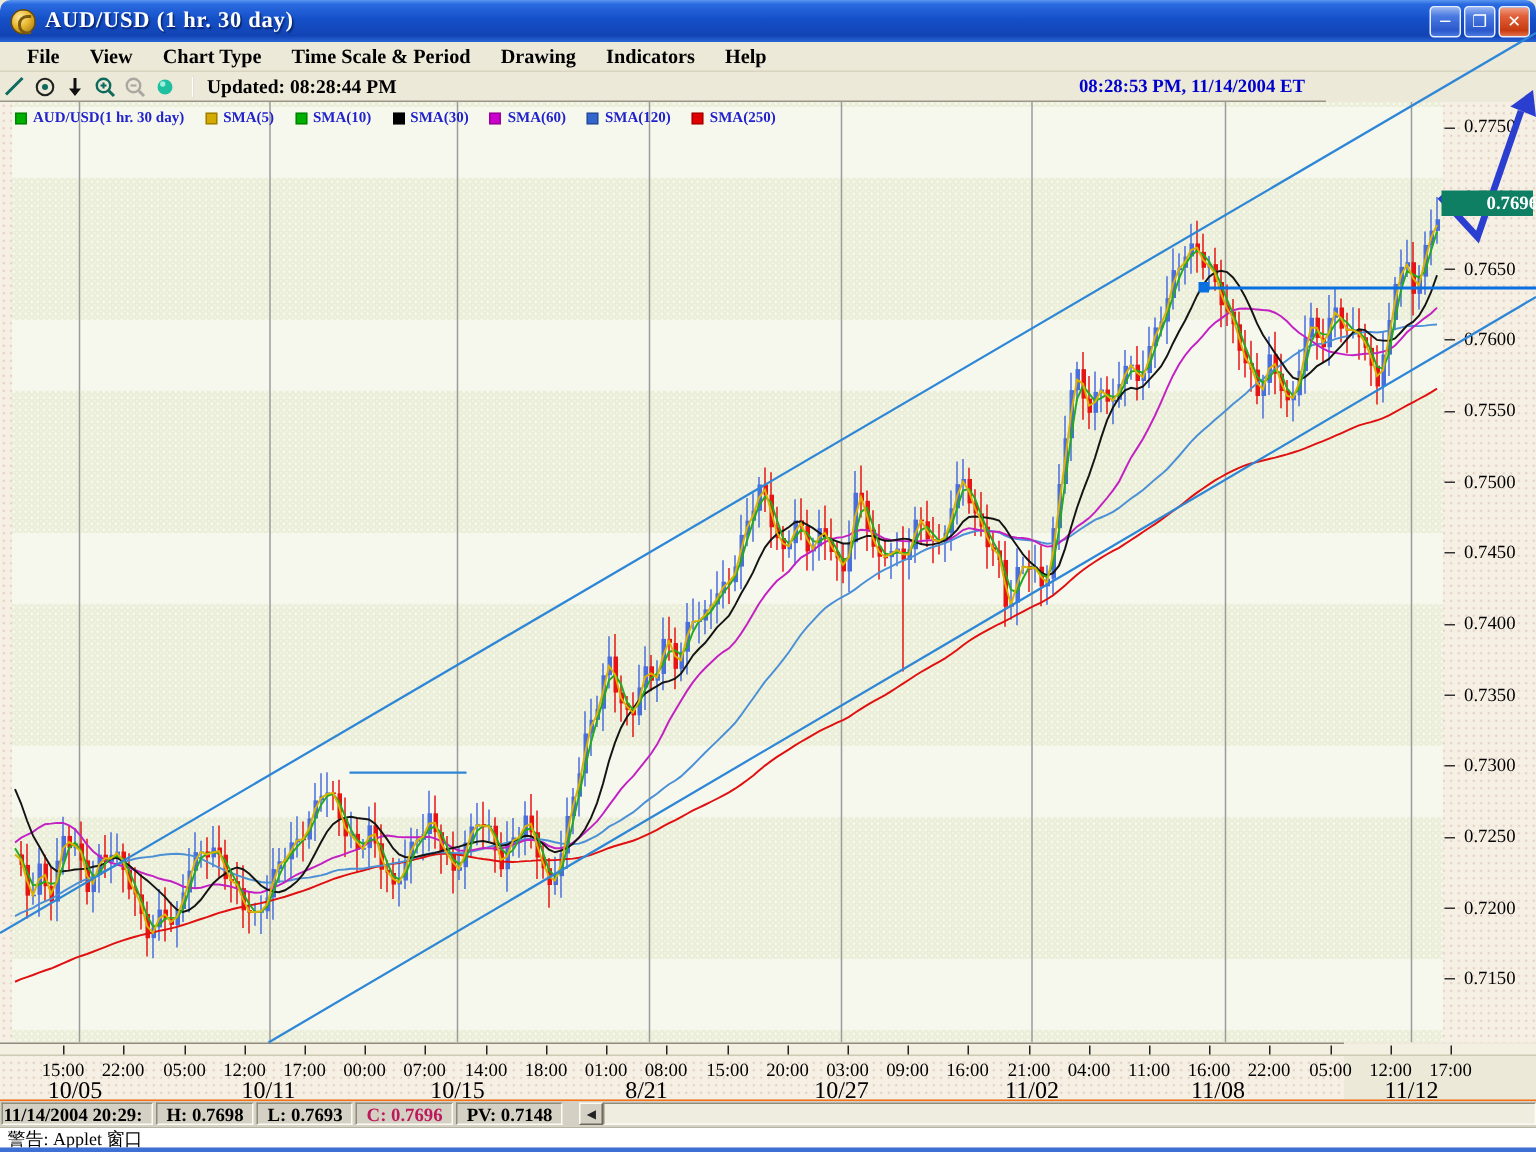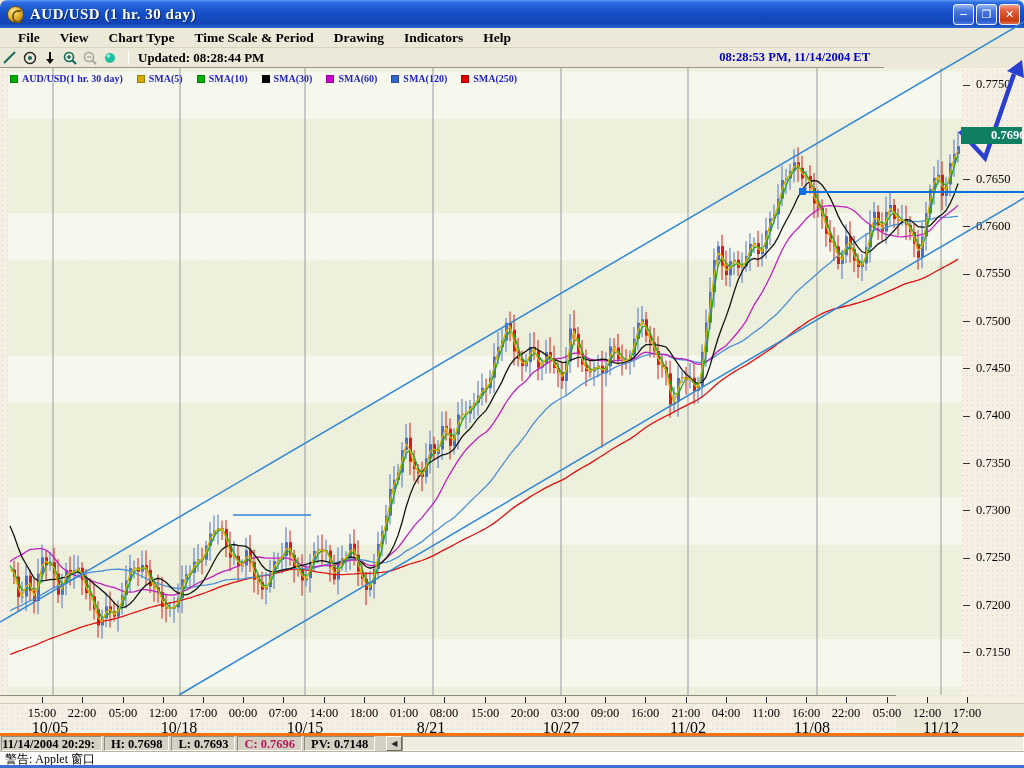--- a/index.html
+++ b/index.html
@@ -57,21 +57,21 @@
     background-image:radial-gradient(circle,#e3cec2 0.9px, rgba(0,0,0,0) 1px);
     background-size:5px 5px; border-top:1px solid #8e8b7e; }
   #tickstrip { position:absolute; left:0; top:0; width:1024px; height:8px; background:#f3f0e2;
     border-bottom:1px solid #cfcab4; }
   .xtick { position:absolute; top:1px; width:1px; height:6px; background:#222; }
   .xtime { position:absolute; top:10px; transform:translateX(-50%); font-size:12.5px; color:#000; white-space:nowrap; }
   .xdate { position:absolute; top:23px; transform:translateX(-50%); font-size:16px; color:#000; white-space:nowrap; }
 
   
   #statusbar { position:absolute; left:0; top:733px; width:1024px; height:18px; background:#d4d0c4;
-    border-top:3px solid #f97316; display:flex; align-items:center; }
+    border-top:1px solid #f97316; display:flex; align-items:center; }
   .scell { height:15px; margin:0 1px; padding:0 6px; font-weight:bold; font-size:12.5px; line-height:14px;
     color:#000; background:#d4d0c4; border:1px solid; border-color:#8e8b7a #fdfbf4 #fdfbf4 #8e8b7a;
     white-space:nowrap; display:flex; align-items:center; }
   .scell.clip { width:101px; overflow:hidden; justify-content:flex-end; }
   #scroll-left { width:16px; height:15px; margin-left:10px; background:#d4d0c4;
     border:1px solid; border-color:#fdfbf4 #6e6b5e #6e6b5e #fdfbf4; font-size:8px; line-height:13px;
     text-align:center; color:#222; font-family:"DejaVu Sans",sans-serif; }
   #scroll-track { flex:1; height:15px; margin-right:0; background:#efece0;
     border:1px solid; border-color:#8e8b7a #fdfbf4 #fdfbf4 #8e8b7a; }
 
@@ -772,21 +772,21 @@
     <div class="xtime" style="left: 645px;">16:00</div>
     <div class="xtime" style="left: 686px;">21:00</div>
     <div class="xtime" style="left: 726px;">04:00</div>
     <div class="xtime" style="left: 766px;">11:00</div>
     <div class="xtime" style="left: 806px;">16:00</div>
     <div class="xtime" style="left: 846px;">22:00</div>
     <div class="xtime" style="left: 887px;">05:00</div>
     <div class="xtime" style="left: 927px;">12:00</div>
     <div class="xtime" style="left: 967px;">17:00</div>
     <div class="xdate" style="left: 50px;">10/05</div>
-    <div class="xdate" style="left: 179px;">10/18</div>
+    <div class="xdate" style="left: 179px;">10/11</div>
     <div class="xdate" style="left: 305px;">10/15</div>
     <div class="xdate" style="left: 431px;">8/21</div>
     <div class="xdate" style="left: 561px;">10/27</div>
     <div class="xdate" style="left: 688px;">11/02</div>
     <div class="xdate" style="left: 812px;">11/08</div>
     <div class="xdate" style="left: 941px;">11/12</div>
   </div>
 
 <div id="statusbar">
   <div class="scell clip">

